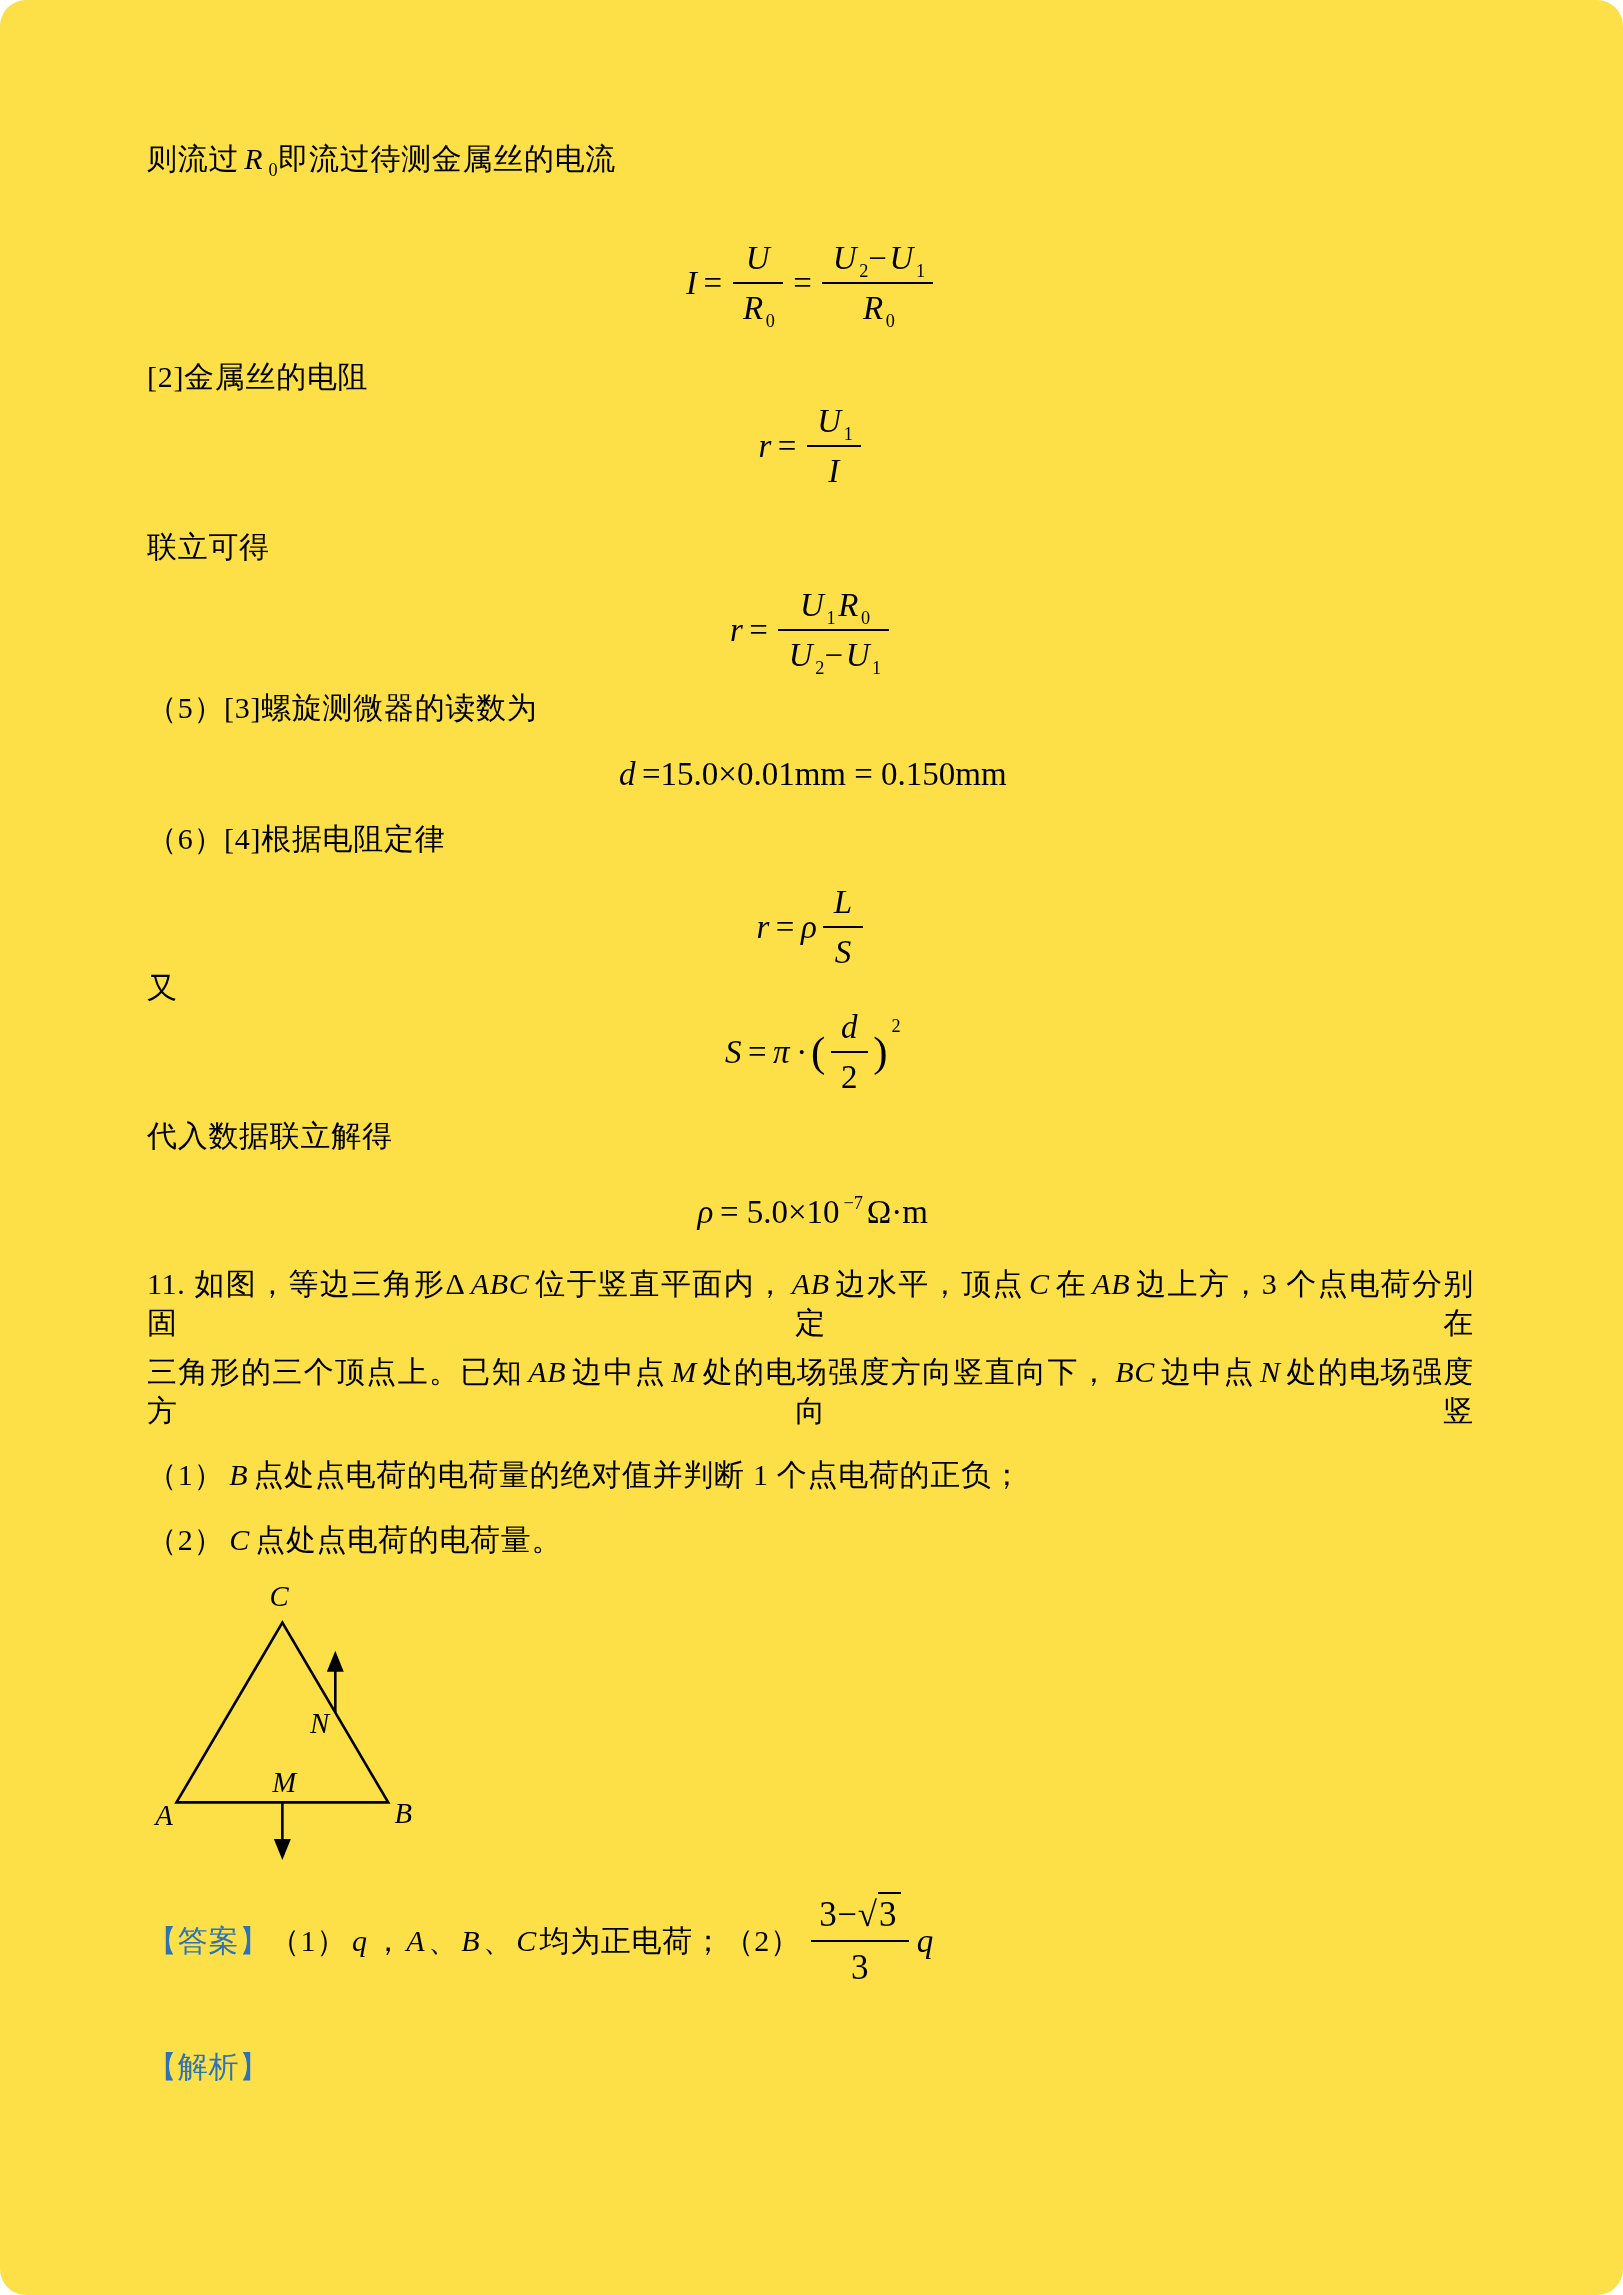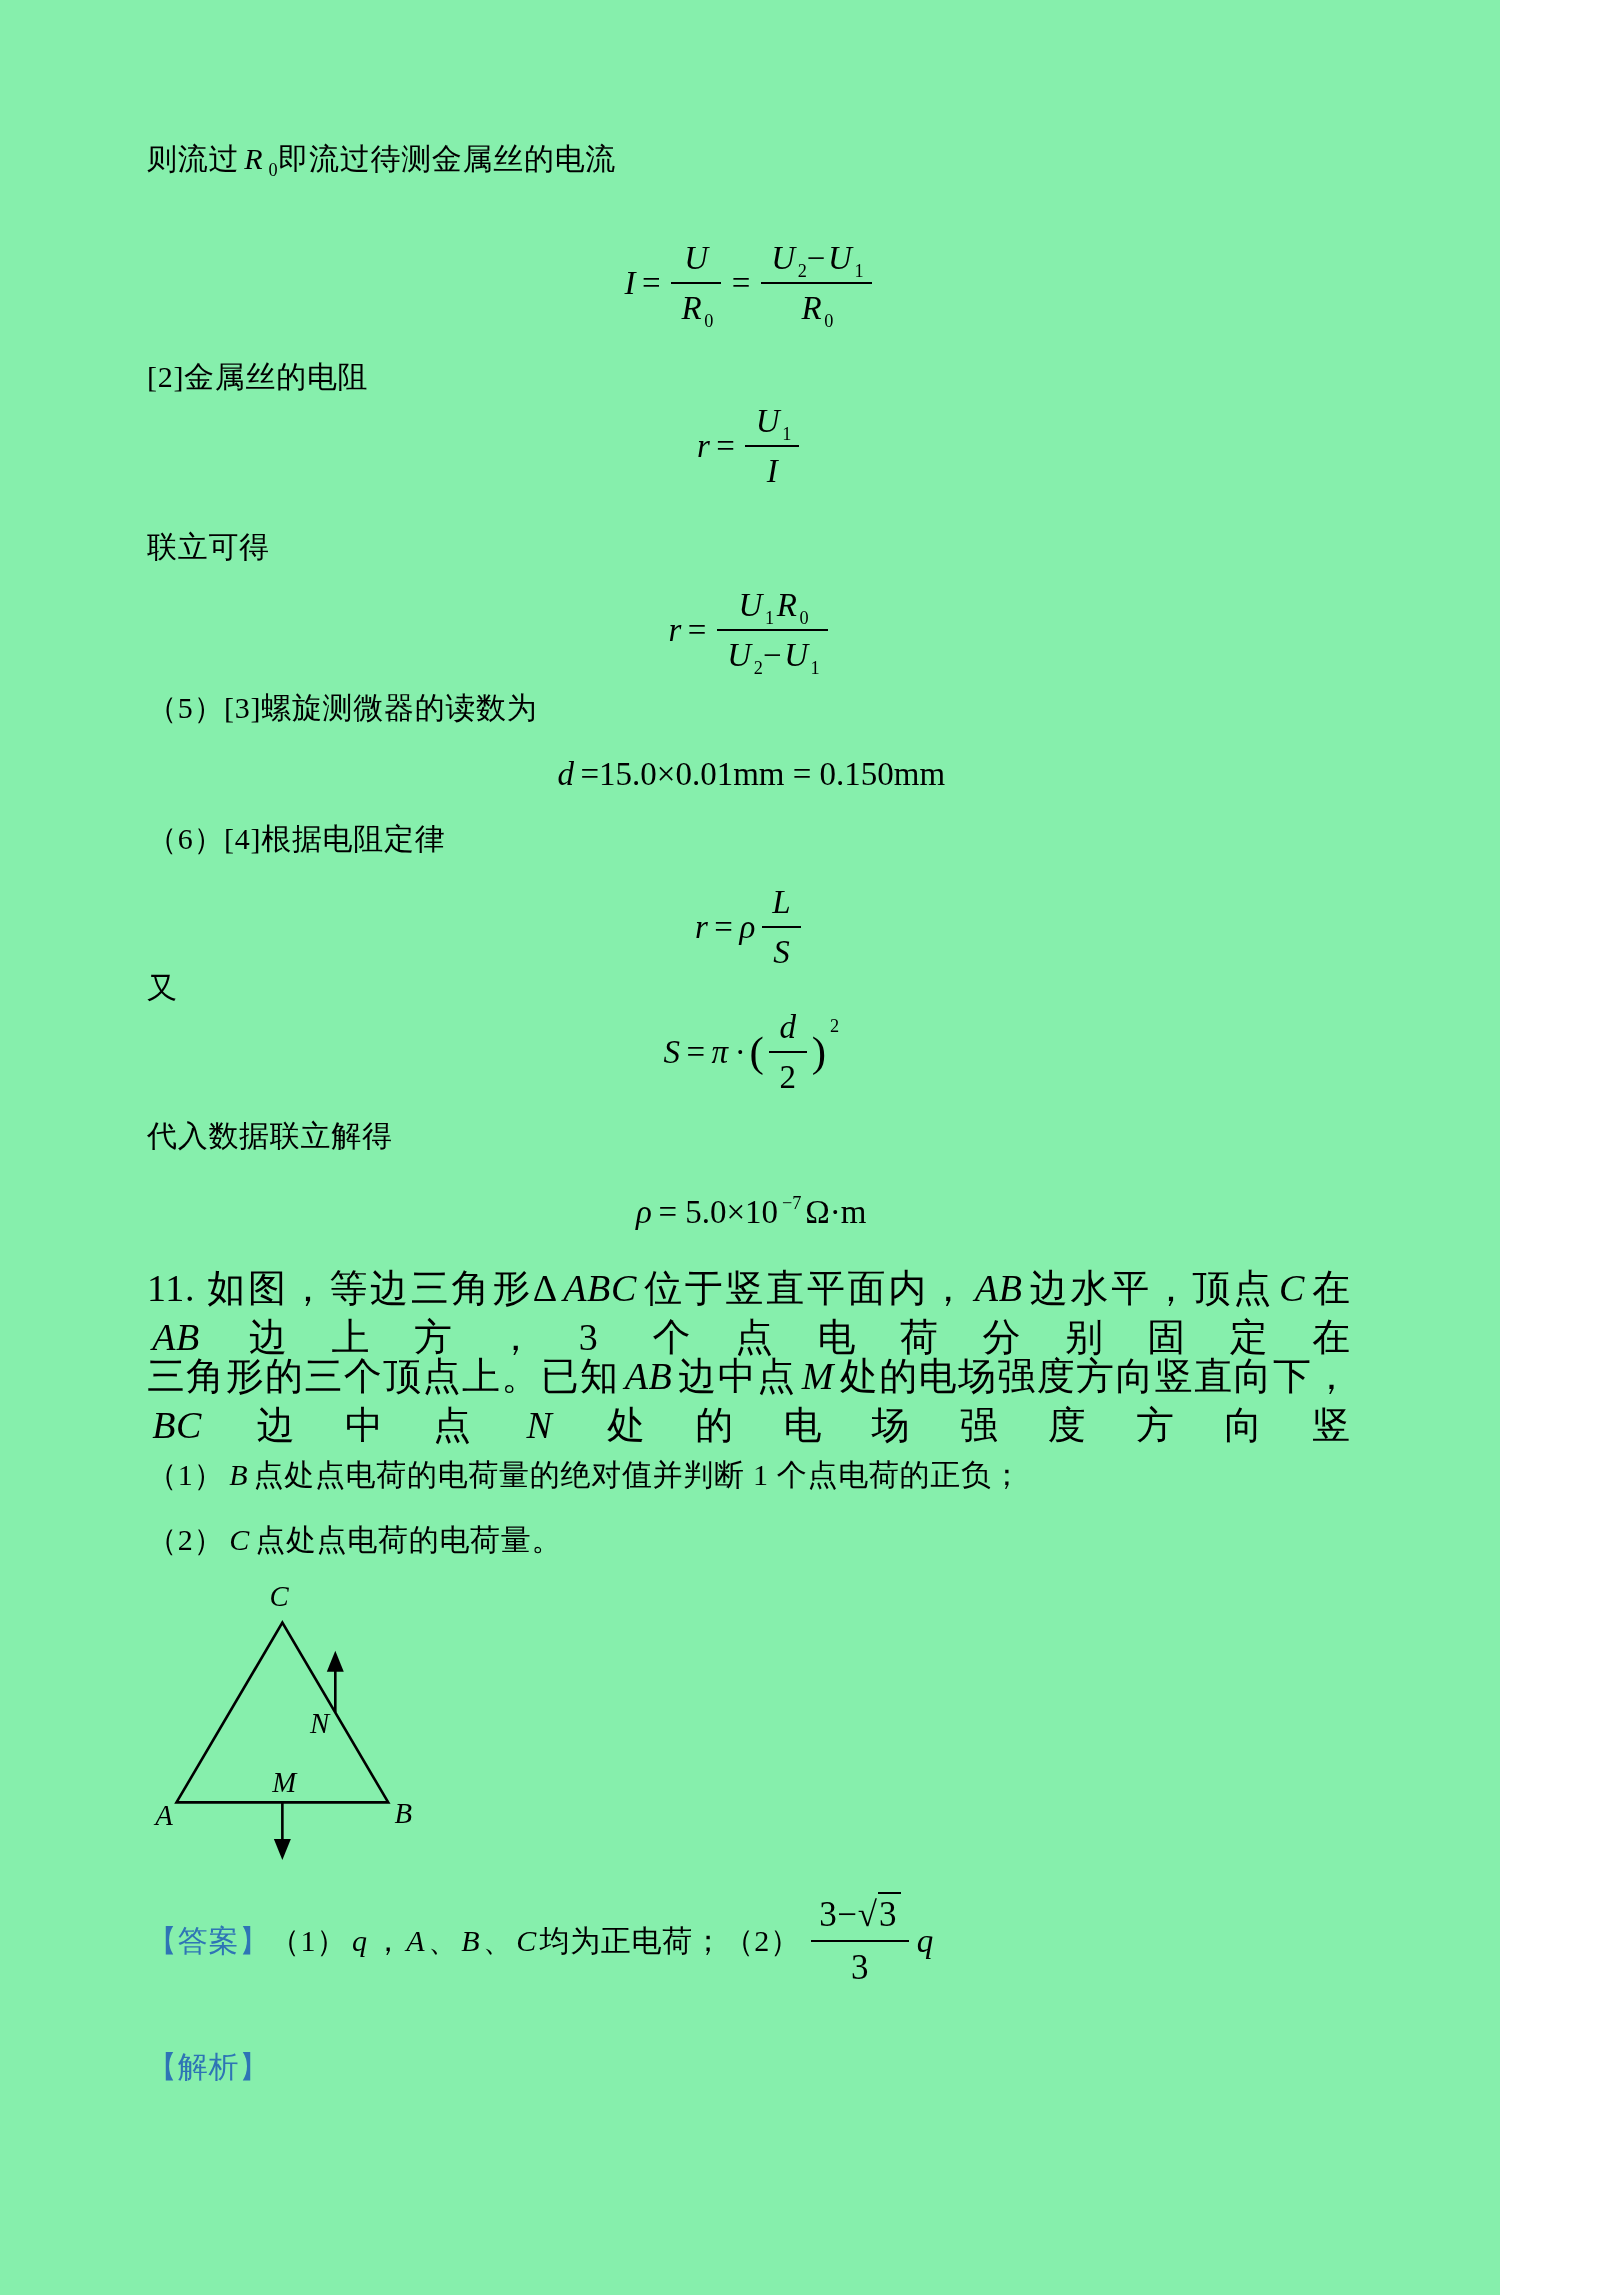--- a/index.html
+++ b/index.html
@@ -1,39 +1,40 @@
 <!DOCTYPE html>
 <html style="font-size:10.5px"><head>
 <meta charset="utf-8">
 <style>
   html,body{margin:0;padding:0;background:#ffffff;}
   .page{
     position:relative;
-    width:1500px;
+    width:1623px;
     height:2295px;
-    background:#86efac;
+    background:#fde047;
     color:#000000;
     font-family:"Liberation Serif","DejaVu Serif",serif;
     overflow:hidden;
+    border-radius:26px;
   }
   
   .bline{
     position:absolute;
     left:147px;
     right:149px;
     font-size:30px;
     line-height:1.3;
     letter-spacing:0.7px;
     white-space:nowrap;
   }
   .jline{
     position:absolute;
     left:147px;
     right:149px;
-    font-size:38px;
+    font-size:30px;
     line-height:1.3;
     letter-spacing:0.7px;
     text-align:justify;
     text-align-last:justify;
   }
   .mi{
     font-family:"Liberation Serif","DejaVu Serif",serif;
     font-style:italic;
     margin:0 5.2px;
   }

